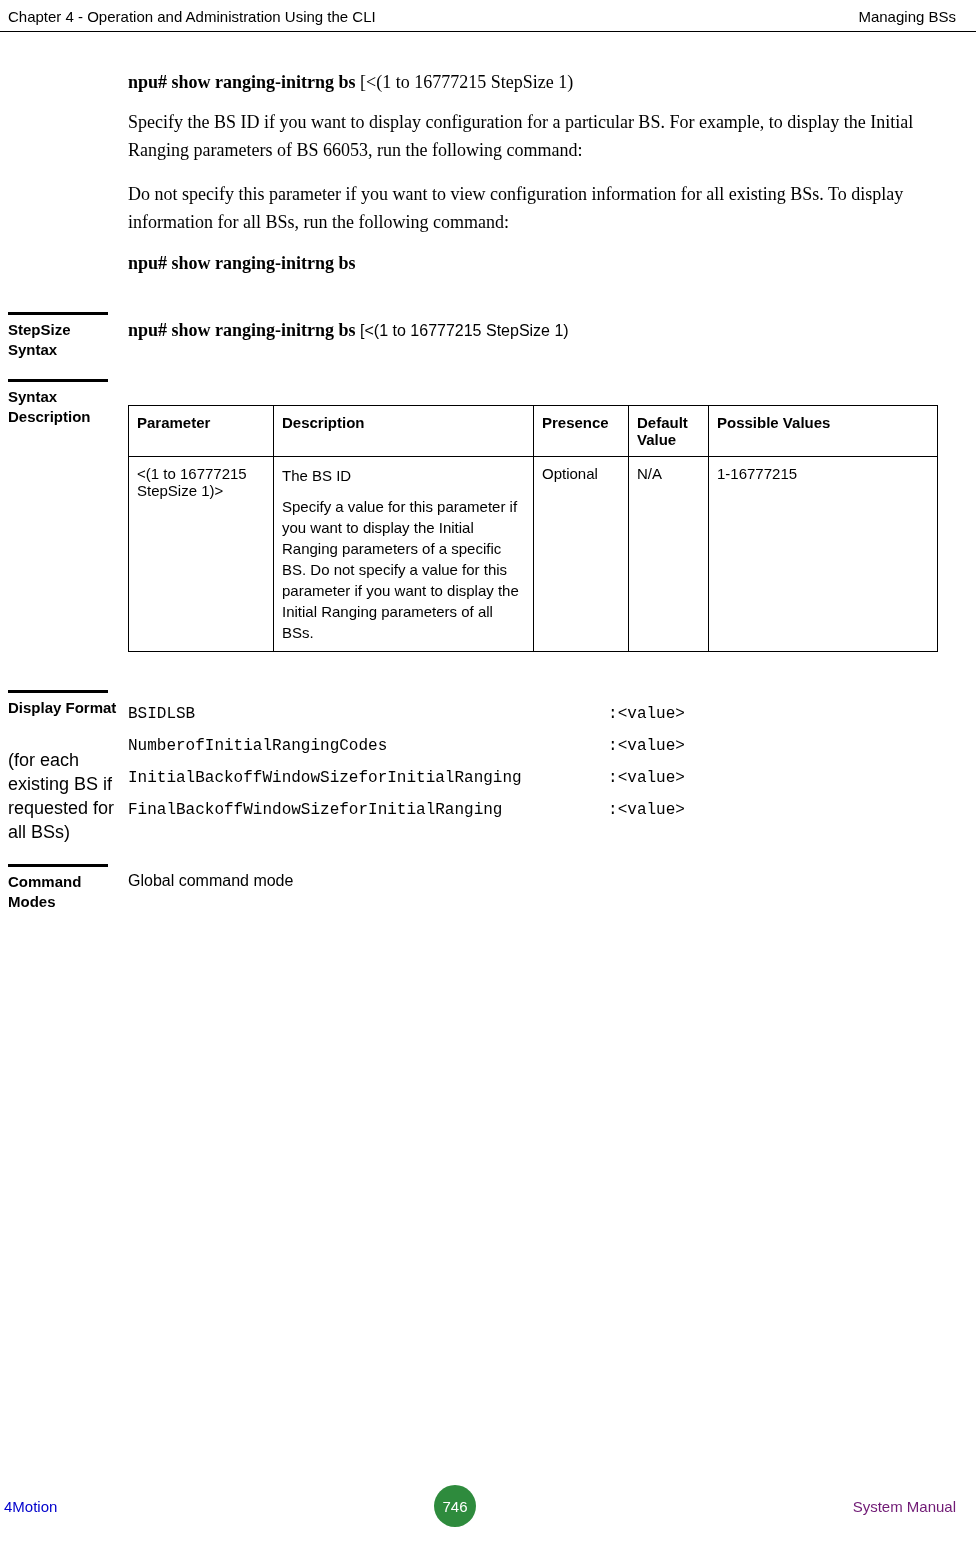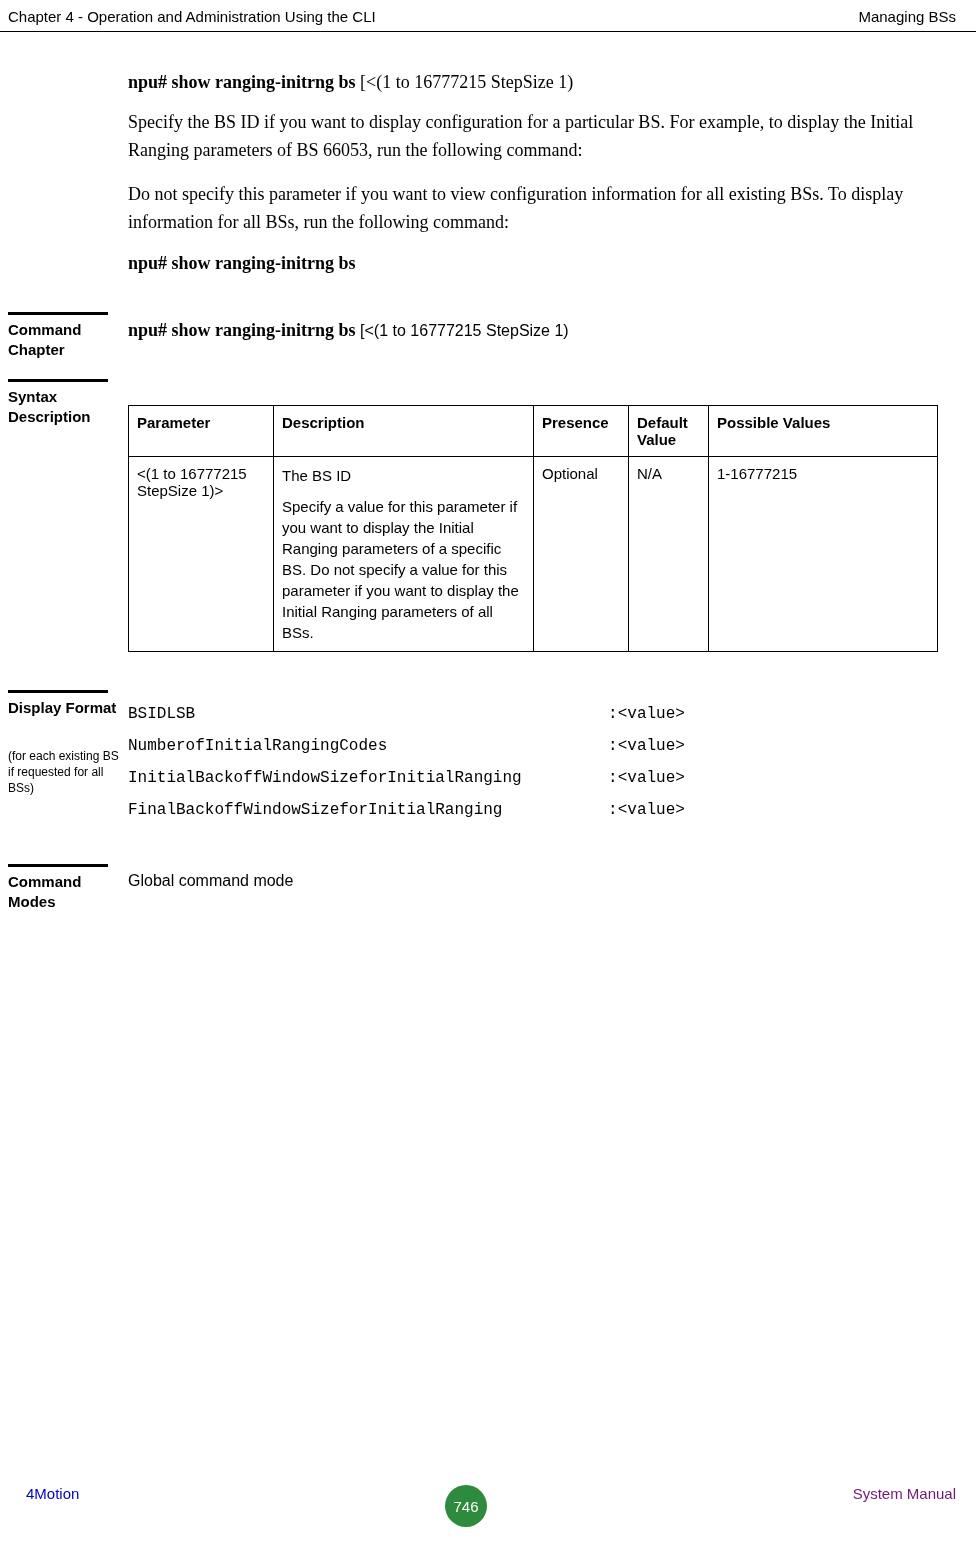--- a/index.html
+++ b/index.html
@@ -61,21 +61,21 @@
       font-size: 15px;
       line-height: 1.35;
     }
     .section-sublabel {
       position: absolute;
       left: 8px;
       top: 58px;
       width: 112px;
       font-family: Arial, Helvetica, sans-serif;
       font-weight: normal;
-      font-size: 12px;
+      font-size: 18px;
       line-height: 1.35;
     }
     .section-body {
       padding-top: 8px;
     }
     .syntax-cmd {
       font-family: "Bookman Old Style", Georgia, serif;
       font-size: 18px;
     }
     .syntax-cmd .bold { font-weight: bold; }
@@ -110,23 +110,24 @@
     }
     .mode-text {
       font-family: Arial, Helvetica, sans-serif;
       font-size: 16px;
     }
     .footer {
       position: absolute;
       bottom: 18px;
       left: 0;
       right: 0;
-      padding: 0 20px 0 26px;
+      padding: 0 20px 0 4px;
       display: flex;
       justify-content: space-between;
+      align-items: center;
       font-family: Arial, Helvetica, sans-serif;
       font-size: 15px;
     }
     .footer-left { color: #0000cc; }
     .footer-right { color: #701a75; }
     .page-badge {
       background: #2e8b3d;
       color: #fff;
       border-radius: 50%;
       width: 42px;
@@ -154,21 +155,21 @@
   <p class="body-text">Specify the BS ID if you want to display configuration for a particular BS. For example, to display the Initial Ranging parameters of BS 66053, run the following command:</p>
 
 
   <p class="body-text">Do not specify this parameter if you want to view configuration information for all existing BSs. To display information for all BSs, run the following command:</p>
 
   <p class="cmd-line">
     <span class="bold">npu# show ranging-initrng bs</span>
   </p>
 
   <div class="section-block">
-    <div class="section-label">Command Chapter</div>
+    <div class="section-label">StepSize Syntax</div>
     <div class="section-body">
       <p class="syntax-cmd">
         <span class="bold">npu# show ranging-initrng bs </span><span class="param">[&lt;(1 to 16777215 StepSize 1)</span>
       </p>
     </div>
   </div>
 
 
   <div class="section-block">
     <div class="section-label">Syntax Description</div>

